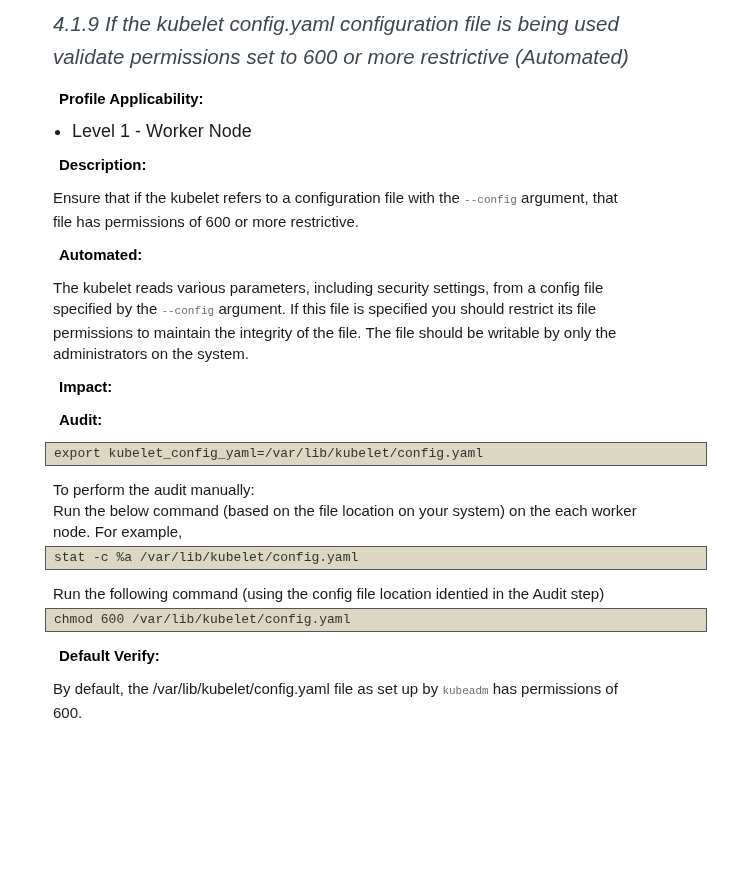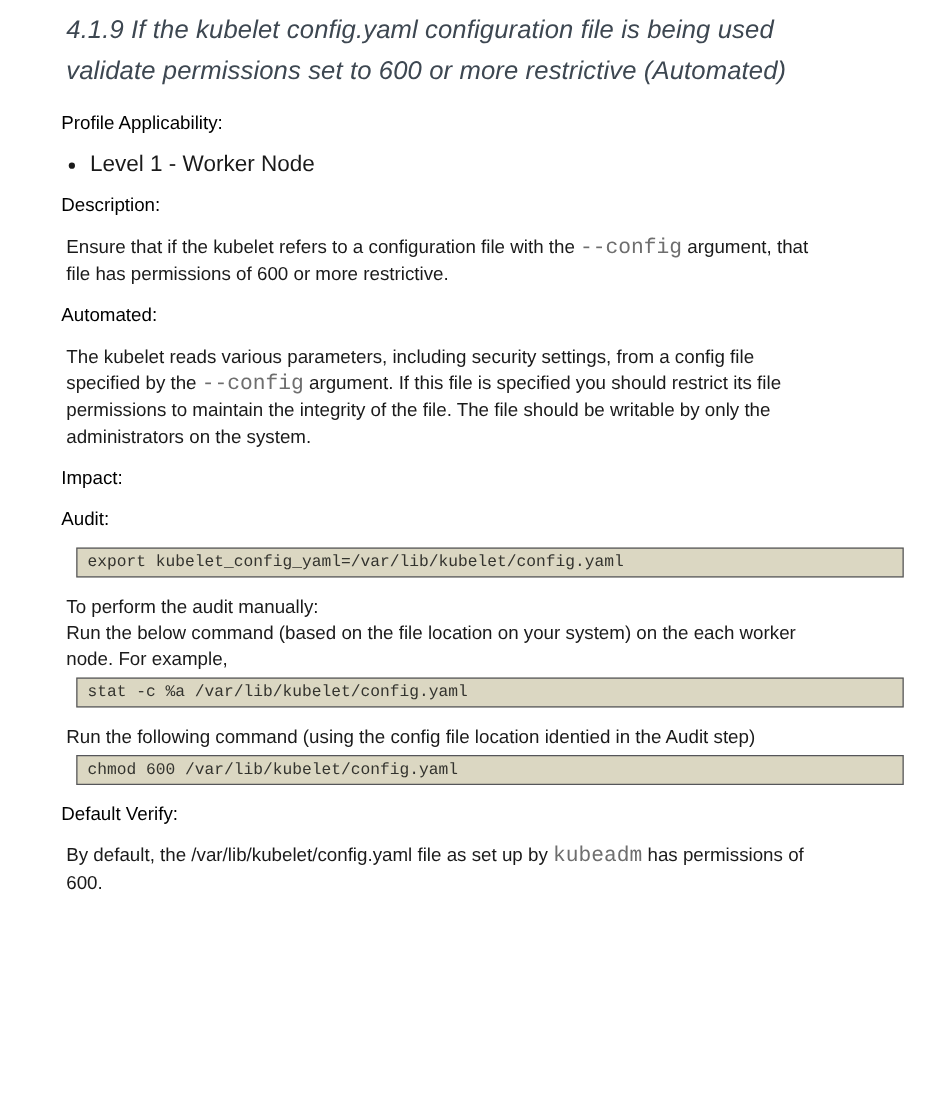--- a/index.html
+++ b/index.html
@@ -24,23 +24,23 @@
     font-weight: 400;
     font-size: 20.5px;
     line-height: 33px;
     color: #3d4751;
     margin: 0 0 15px 8px;
     white-space: pre-line;
     letter-spacing: 0.1px;
   }
   .h {
     font-size: 15px;
-    font-weight: 400;
+    font-weight: 700;
     color: #000000;
-    margin: 0 0 12px 4px;
+    margin: 0 0 12px 14px;
     line-height: 21px;
   }
   .body-p {
     font-size: 15px;
     line-height: 21px;
     margin: 0 0 12px 8px;
     white-space: pre-line;
   }
   .body-p.tight {
     margin-bottom: 4px;
@@ -49,35 +49,35 @@
     margin: 0 0 12px 8px;
     padding-left: 19px;
     list-style: disc;
   }
   ul.bullets li {
     font-size: 18px;
     line-height: 21px;
   }
   .ic {
     font-family: "Liberation Mono", "DejaVu Sans Mono", monospace;
-    font-size: 17px;
+    font-size: 11px;
     color: #6e6e6e;
     white-space: pre;
   }
   .codeblock {
     box-sizing: border-box;
     width: 662px;
     background: #dbd7c2;
     border: 1px solid #55565a;
     font-family: "Liberation Mono", "DejaVu Sans Mono", monospace;
     font-size: 13px;
     line-height: 17px;
     color: #33332e;
     padding: 2px 8px 3px 8px;
-    margin: 0 0 13px 16px;
+    margin: 0 0 13px 0;
     white-space: pre;
     overflow: hidden;
   }
 </style>
 </head>
 <body>
 
 <main class="page">
 
   <h1 class="title">4.1.9 If the kubelet config.yaml configuration file is being used

